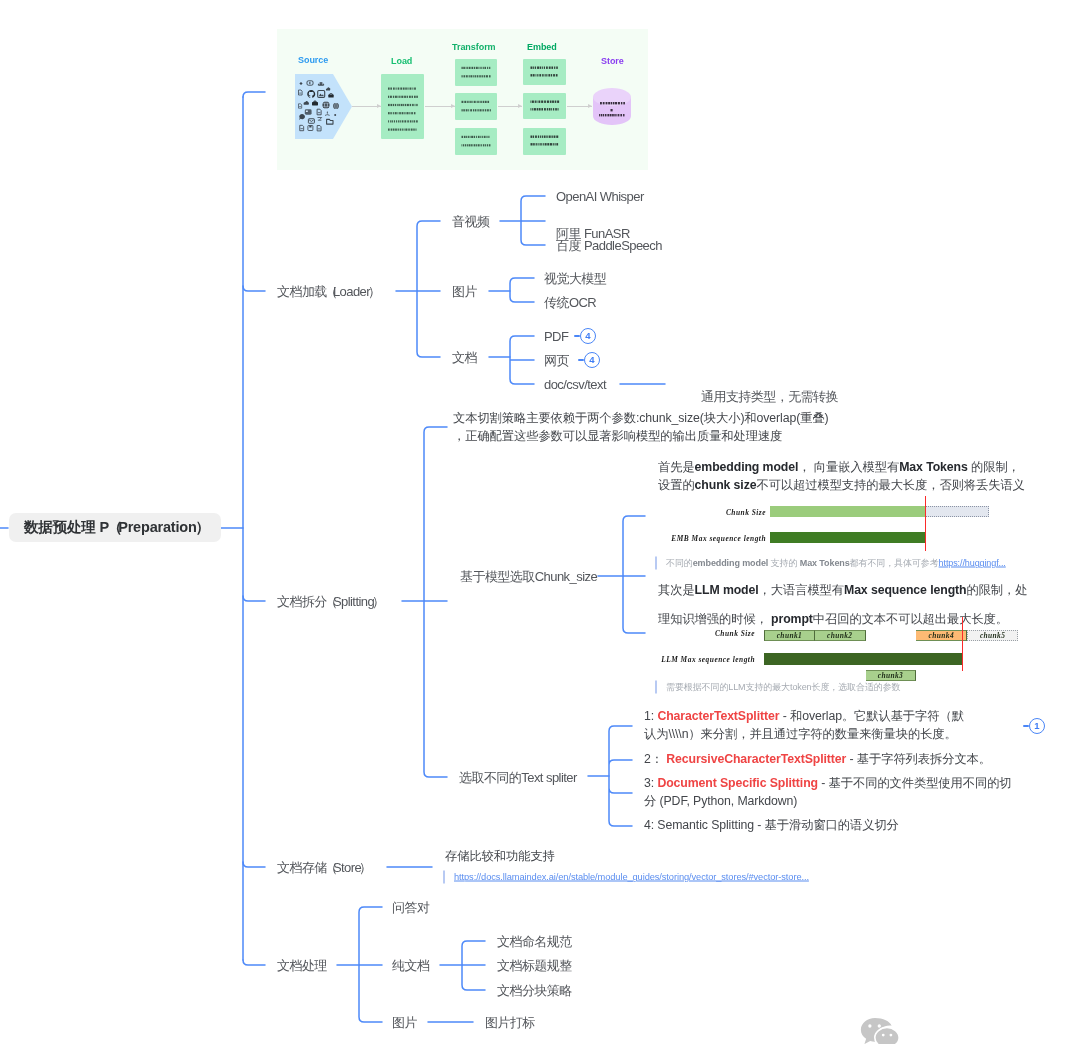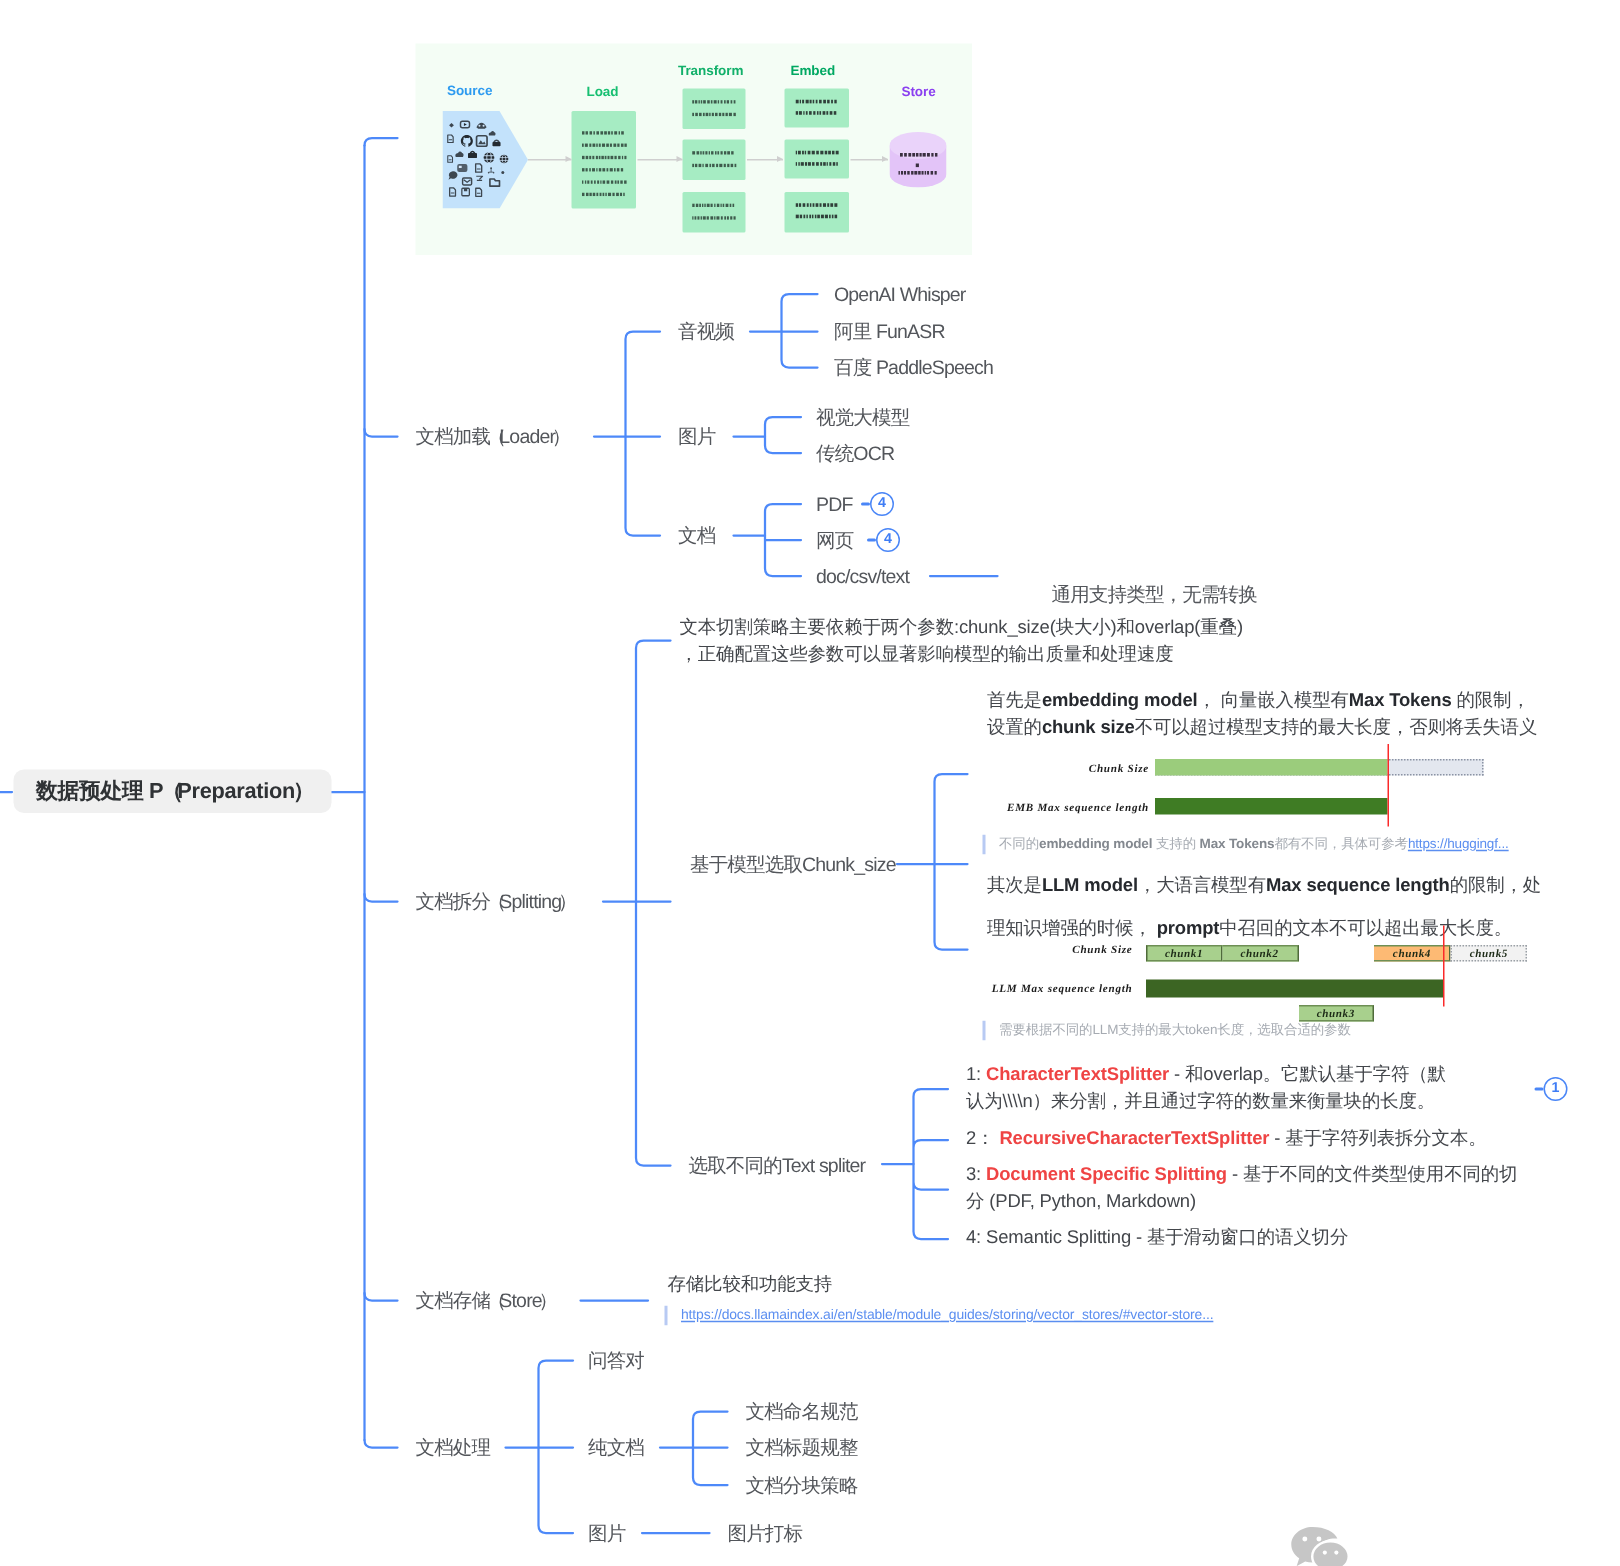--- a/index.html
+++ b/index.html
@@ -602,21 +602,21 @@
 <div class="n" style="left:277px;top:291px;"><span><span>文档加载</span><span class="fw">（</span><span>Loader</span><span class="fw">）</span></span></div>
 <div class="n" style="left:277px;top:601px;"><span><span>文档拆分</span><span class="fw">（</span><span>Splitting</span><span class="fw">）</span></span></div>
 <div class="n" style="left:277px;top:867px;"><span><span>文档存储</span><span class="fw">（</span><span>Store</span><span class="fw">）</span></span></div>
 <div class="n" style="left:277px;top:965px;"><span>文档处理</span></div>
 
 <div class="n" style="left:452px;top:221px;"><span>音视频</span></div>
 <div class="n" style="left:452px;top:291px;"><span>图片</span></div>
 <div class="n" style="left:452px;top:357px;"><span>文档</span></div>
 
 <div class="n" style="left:556px;top:196px;"><span>OpenAI Whisper</span></div>
-<div class="n" style="left:556px;top:221px;"><span>阿里 FunASR</span></div>
+<div class="n" style="left:556px;top:233px;"><span>阿里 FunASR</span></div>
 <div class="n" style="left:556px;top:245px;"><span>百度 PaddleSpeech</span></div>
 
 <div class="n" style="left:544px;top:278px;"><span>视觉大模型</span></div>
 <div class="n" style="left:544px;top:302px;"><span>传统OCR</span></div>
 
 <div class="n" style="left:544px;top:336px;"><span>PDF</span></div>
 <div class="badge" style="left:580px;top:336px;">
       <span>4</span>
     </div>
 <div class="n" style="left:544px;top:360px;"><span>网页</span></div>

